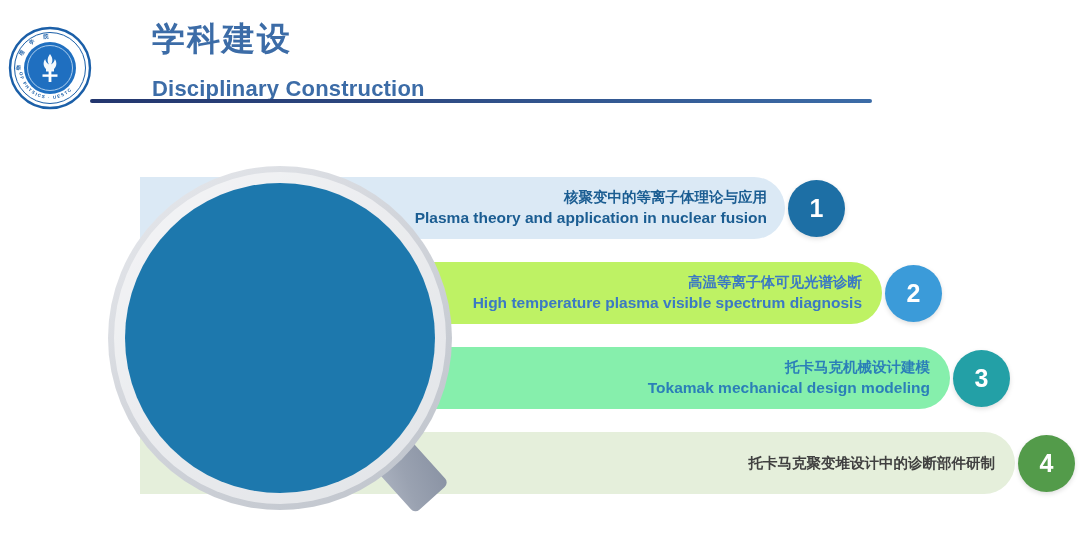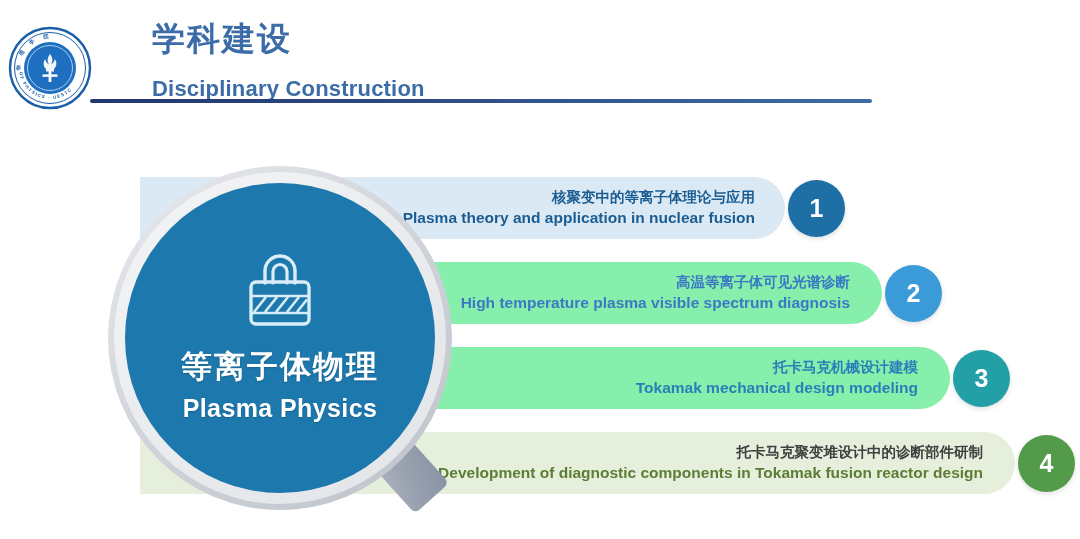--- a/index.html
+++ b/index.html
@@ -37,21 +37,21 @@
 
   
   .bars{position:absolute;left:0;top:0;width:1080px;height:539px;}
   .bar{
     position:absolute;
     height:62px;
     border-radius:0 31px 31px 0;
     box-sizing:border-box;
   }
   .bar .txtwrap{
-    position:absolute;right:12px;top:0;height:62px;
+    position:absolute;right:0;top:0;height:62px;
     display:flex;flex-direction:column;justify-content:center;
     align-items:flex-end;
     padding-right:0px;
   }
   .bar .cn{
     font-size:14.5px;font-weight:bold;line-height:19px;
     font-family:"DejaVu Sans","Liberation Sans",sans-serif;
     white-space:nowrap;
   }
   .bar .en{
@@ -138,21 +138,21 @@
     <div class="bar" style="left:140px;top:177px;width:645px;background:#dbe9f5;">
       <div class="txtwrap" style="width:645px;padding-right:18px;">
         <div class="cn" style="color:#1b5d92;">核聚变中的等离子体理论与应用</div>
         <div class="en" style="color:#1b5d92;">Plasma theory and application in nuclear fusion</div>
       </div>
     </div>
     <div class="numcircle" style="left:788px;top:180px;width:57px;height:57px;background:#1d6fa5;font-size:25px;">
       <span>1</span>
     </div>
 
-    <div class="bar" style="left:140px;top:262px;width:742px;background:#86efac;">
+    <div class="bar" style="left:140px;top:262px;width:742px;background:#bef264;">
       <div class="txtwrap" style="width:742px;padding-right:20px;">
         <div class="cn" style="color:#3b79c4;">高温等离子体可见光谱诊断</div>
         <div class="en" style="color:#3b79c4;">High temperature plasma visible spectrum diagnosis</div>
       </div>
     </div>
     <div class="numcircle" style="left:885px;top:265px;width:57px;height:57px;background:#3b9bd9;font-size:25px;">
       <span>2</span>
     </div>
 
     <div class="bar" style="left:140px;top:347px;width:810px;background:#86efac;">
@@ -161,21 +161,20 @@
         <div class="en" style="color:#2b7fb8;">Tokamak mechanical design modeling</div>
       </div>
     </div>
     <div class="numcircle" style="left:953px;top:350px;width:57px;height:57px;background:#23a0a6;font-size:25px;">
       <span>3</span>
     </div>
 
     <div class="bar" style="left:140px;top:432px;width:875px;background:#e5efdb;">
       <div class="txtwrap" style="width:875px;padding-right:20px;">
         <div class="cn" style="color:#404040;">托卡马克聚变堆设计中的诊断部件研制</div>
-        <div class="en" style="color:#5d7d36;">Development of diagnostic components in Tokamak fusion reactor design</div>
       </div>
     </div>
     <div class="numcircle" style="left:1018px;top:435px;width:57px;height:57px;background:#539b4a;font-size:25px;">
       <span>4</span>
     </div>
 
   </div>
 
   <div class="mag">
     <svg width="360" height="381" viewBox="0 0 360 381">
@@ -196,40 +195,15 @@
         <rect x="236" y="268" width="46" height="118" rx="6" transform="rotate(-42 236 268)" fill="url(#handleGrad)"></rect>
         <rect x="232" y="262" width="40" height="36" rx="7" transform="rotate(-42 232 262)" fill="#c2c7d0"></rect>
       </g>
 
       <circle cx="180" cy="180" r="172" fill="url(#ringGrad)"></circle>
       <circle cx="180" cy="180" r="166" fill="#ffffff" opacity="0.55"></circle>
 
       <circle cx="180" cy="180" r="155" fill="#1d78ad"></circle>
     </svg>
 
-    <div class="mag-content" style="left:25px;top:25px;width:310px;height:310px;">
-
-      <div class="lock-icon">
-        <svg width="86" height="82" viewBox="0 0 86 82">
-
-          <path d="M28 34 L28 22 A15 15 0 0 1 58 22 L58 34" fill="none" stroke="#d8edf8" stroke-width="3.4" stroke-linecap="round"></path>
-          <path d="M36 34 L36 22.5 A7 7 0 0 1 50 22.5 L50 34" fill="none" stroke="#d8edf8" stroke-width="3.2" stroke-linecap="round"></path>
-
-          <rect x="14" y="33" width="58" height="42" rx="5" fill="none" stroke="#d8edf8" stroke-width="3.4"></rect>
-          <line x1="14.5" y1="47" x2="71.5" y2="47" stroke="#d8edf8" stroke-width="2.6"></line>
-          <line x1="14.5" y1="64" x2="71.5" y2="64" stroke="#d8edf8" stroke-width="2.6"></line>
-
-          <g stroke="#d8edf8" stroke-width="2.6">
-            <line x1="17" y1="63" x2="29" y2="48"></line>
-            <line x1="28" y1="63" x2="40" y2="48"></line>
-            <line x1="39" y1="63" x2="51" y2="48"></line>
-            <line x1="50" y1="63" x2="62" y2="48"></line>
-            <line x1="60" y1="63" x2="70" y2="50.5"></line>
-          </g>
-        </svg>
-      </div>
-
-      <div class="mag-cn">等离子体物理</div>
-      <div class="mag-en">Plasma Physics</div>
-    </div>
   </div>
 
 </div>
 
 </body></html>

